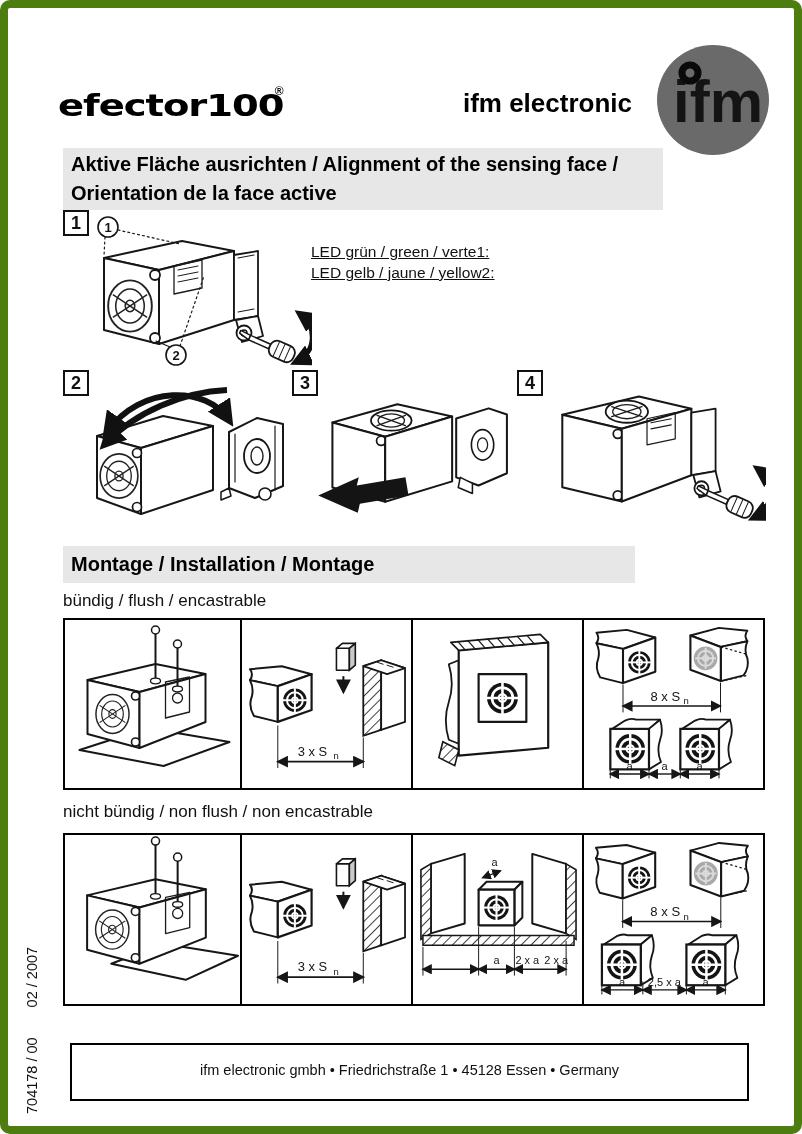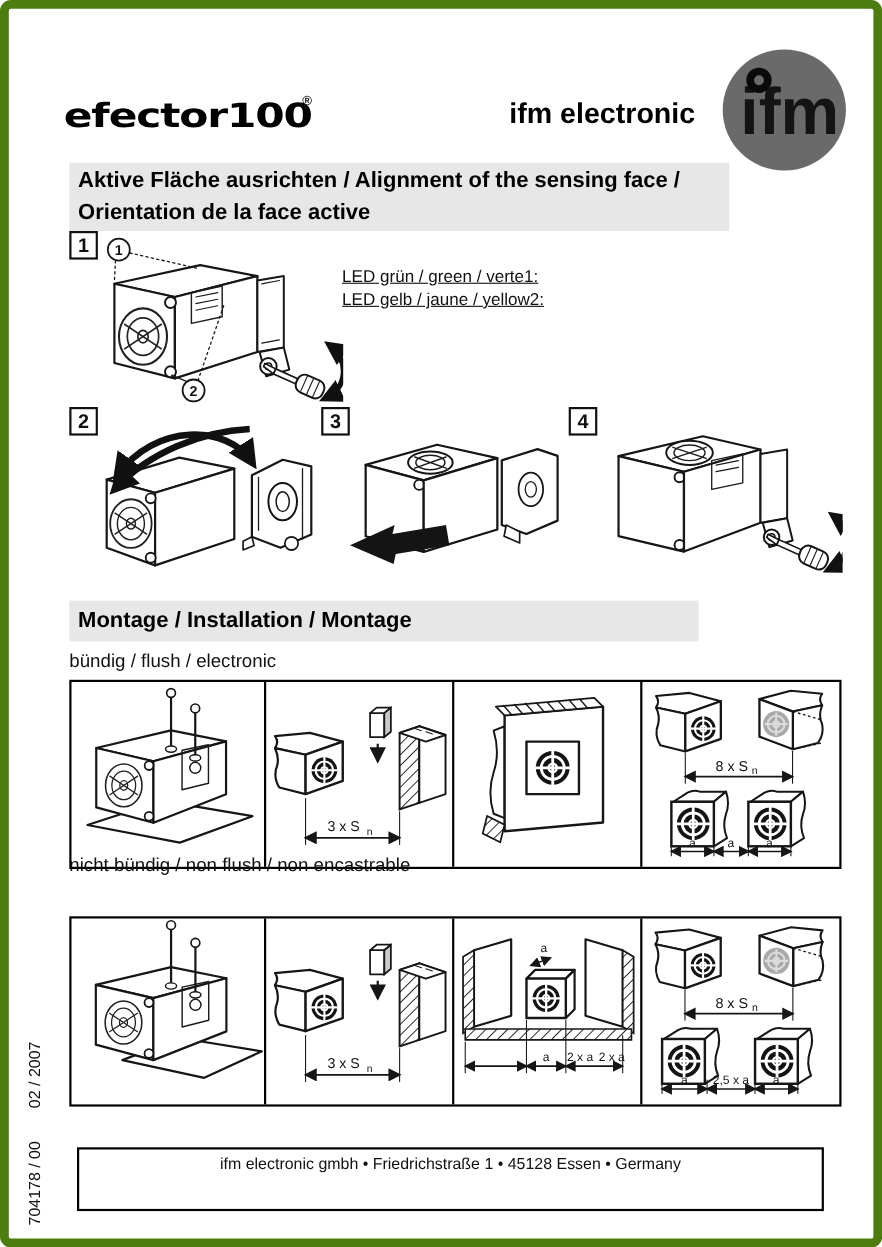--- a/index.html
+++ b/index.html
@@ -27,21 +27,21 @@
   .mcell svg{display:block;width:100%;height:100%;}
   
   svg text{font-family:"Liberation Sans",sans-serif;fill:#141414;}
   .dim{font-size:13px;}
   .dimsmall{font-size:11px;}
   .dimsub{font-size:9.5px;}
   .callout-t{font-size:13px;font-weight:bold;}
   .line{stroke:#161616;fill:#ffffff;stroke-linejoin:round;stroke-linecap:round;}
   .thin{stroke:#1b1b1b;fill:none;stroke-linejoin:round;stroke-linecap:round;}
   
-  .footer{border:2px solid #000;text-align:center;font-size:14.5px;line-height:21px;box-sizing:border-box;padding-top:4px;background:#fff;}
+  .footer{border:2px solid #000;text-align:center;font-size:14.5px;line-height:21px;box-sizing:border-box;padding-top:15px;background:#fff;}
   .vert{transform:rotate(-90deg);transform-origin:0 0;white-space:nowrap;font-size:14.5px;color:#111;}
   .vert span{margin-right:30px;}
 </style>
 </head>
 <body>
 
 <div id="page">
 
   <svg width="0" height="0" style="position:absolute" aria-hidden="true">
     <defs>
@@ -211,21 +211,21 @@
         <path class="line" stroke-width="1.5" d="M169,115 L180,115.5 L180,120.5 L169,118 Z"></path>
         <rect x="180" y="115.5" width="22" height="5" class="line" stroke-width="1.5"></rect>
         <rect x="202" y="109" width="26" height="17" rx="7" class="line" stroke-width="1.8"></rect>
         <path class="thin" stroke-width="1" d="M209,110 L209,125 M215,109.5 L215,125.5 M221,109.5 L221,125.5"></path>
       </g>
       <path d="M230,96 C247,108 247,134 226,144" fill="none" stroke="#111" stroke-width="5" marker-start="url(#arrB)" marker-end="url(#arrB)"></path>
     </svg>
   </div>
 
   <div class="abs bar" style="left:55px;top:538px;width:572px;height:37px;line-height:32px;">Montage / Installation / Montage</div>
-  <div class="abs sub-label" style="left:55px;top:583px;">bündig / flush / electronic</div>
+  <div class="abs sub-label" style="left:55px;top:583px;">bündig / flush / encastrable</div>
 
   <div class="abs mtable" style="left:55px;top:610px;width:702px;height:172px;">
     <div class="mcell">
       <svg viewBox="0 0 170 168">
         <path class="line" stroke-width="2" d="M12,130 L96,146 L162,122 L80,108 Z"></path>
         <path class="line" stroke-width="2" d="M20,60 L88,44 L138,54 L72,72 Z"></path>
         <path class="line" stroke-width="2" d="M20,60 L72,72 L72,128 L20,114 Z"></path>
         <path class="line" stroke-width="2" d="M72,72 L138,54 L138,102 L72,128 Z"></path>
         <use href="#oface" transform="translate(45,94) scale(0.72)"></use>
         <circle cx="68" cy="76" r="4" class="line" stroke-width="1.6"></circle>
@@ -284,21 +284,21 @@
         <line x1="21.8" y1="154" x2="60.5" y2="154" stroke="#161616" stroke-width="1.4" marker-start="url(#arr)" marker-end="url(#arr)"></line>
         <line x1="60.5" y1="154" x2="91.8" y2="154" stroke="#161616" stroke-width="1.4" marker-start="url(#arr)" marker-end="url(#arr)"></line>
         <line x1="91.8" y1="154" x2="130.5" y2="154" stroke="#161616" stroke-width="1.4" marker-start="url(#arr)" marker-end="url(#arr)"></line>
         <text x="41" y="150" text-anchor="middle" class="dimsmall">a</text>
         <text x="76" y="150" text-anchor="middle" class="dimsmall">a</text>
         <text x="111" y="150" text-anchor="middle" class="dimsmall">a</text>
       </svg>
     </div>
   </div>
 
-  <div class="abs sub-label" style="left:55px;top:769px;">nicht bündig / non flush / non encastrable</div>
+  <div class="abs sub-label" style="left:55px;top:794px;">nicht bündig / non flush / non encastrable</div>
 
   <div class="abs mtable" style="left:55px;top:825px;width:702px;height:173px;">
     <div class="mcell">
       <svg viewBox="0 0 170 168">
         <path class="line" stroke-width="2" d="M44,128 L118,144 L170,120 L96,108 Z"></path>
         <path class="line" stroke-width="2" d="M20,60 L88,44 L138,54 L72,72 Z"></path>
         <path class="line" stroke-width="2" d="M20,60 L72,72 L72,128 L20,114 Z"></path>
         <path class="line" stroke-width="2" d="M72,72 L138,54 L138,102 L72,128 Z"></path>
         <use href="#oface" transform="translate(45,94) scale(0.72)"></use>
         <circle cx="68" cy="76" r="4" class="line" stroke-width="1.6"></circle>

